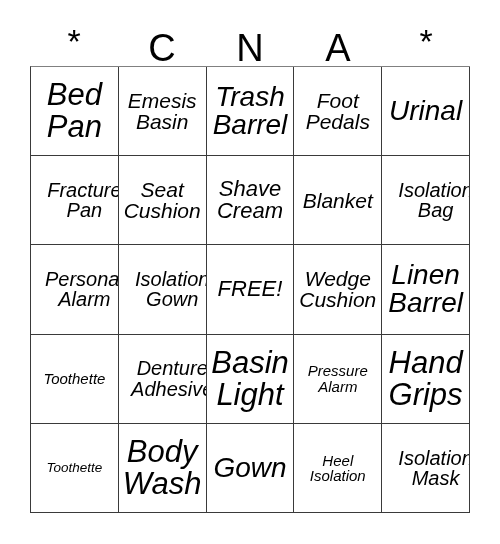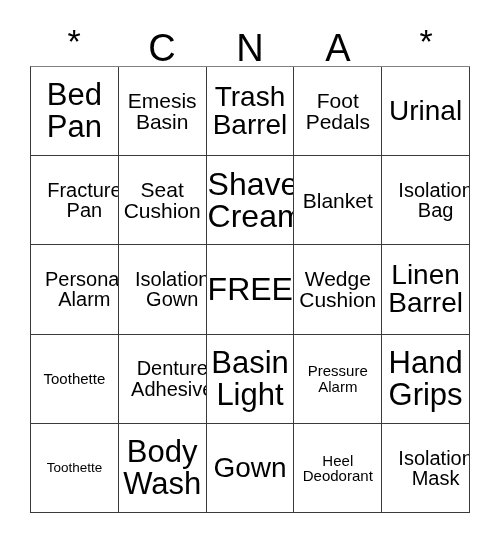--- a/index.html
+++ b/index.html
@@ -83,26 +83,27 @@
   }
 
   .cell-text {
     display: block;
     width: 100%;
     padding: 0 1px;
     box-sizing: border-box;
     line-height: 1.02;
     word-break: normal;
     white-space: pre-line;
+    font-style: italic;
   }
 
   
   .fs-xxl .cell-text { font-size: 31px; }
   .fs-xl  .cell-text { font-size: 28px; }
-  .fs-lg  .cell-text { font-size: 32px; }
+  .fs-lg  .cell-text { font-size: 22px; }
   .fs-md  .cell-text { font-size: 21px; }
   .fs-sm  .cell-text { font-size: 20px; margin-left: 20px; }
   .fs-xs  .cell-text { font-size: 15px; }
   .fs-xxs .cell-text { font-size: 13.5px; }
 </style>
 </head>
 <body>
 
 <div id="card">
 
@@ -206,21 +207,21 @@
       </div>
       <div class="cell fs-xxl">
         <span class="cell-text">Body
 Wash</span>
       </div>
       <div class="cell fs-xl">
         <span class="cell-text">Gown</span>
       </div>
       <div class="cell fs-xs">
         <span class="cell-text">Heel
-Deodorant</span>
+Isolation</span>
       </div>
       <div class="cell fs-sm">
         <span class="cell-text">Isolation
 Mask</span>
       </div>
     </div>
 
 </div>
 
 </body></html>

